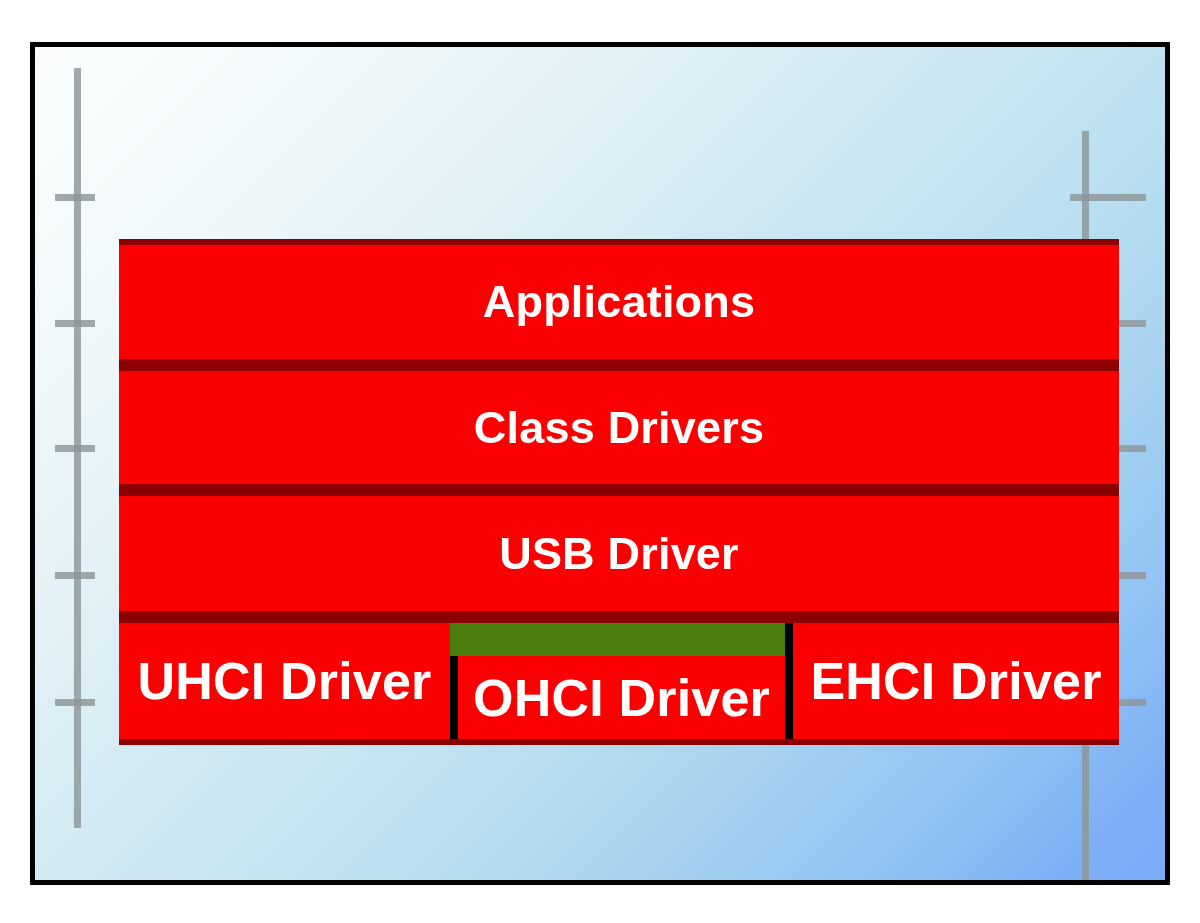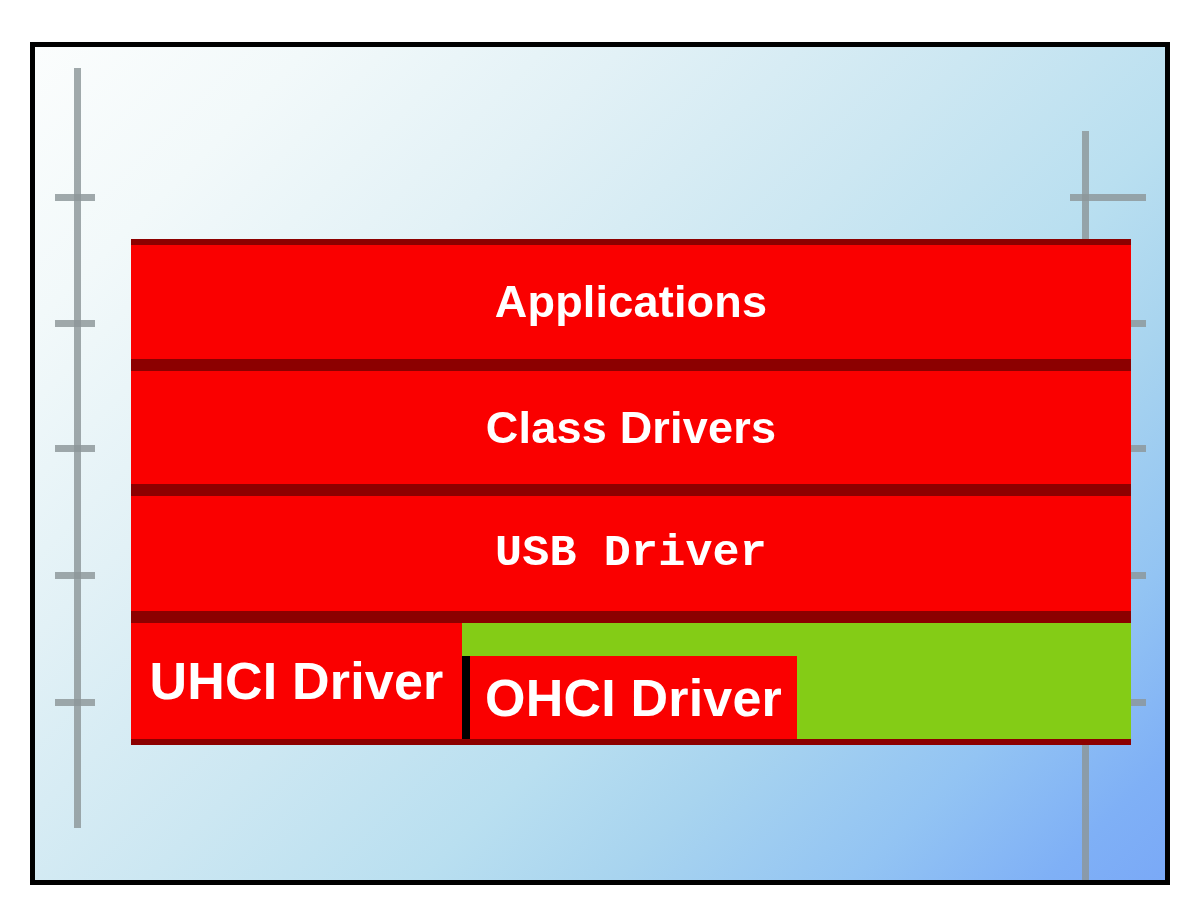--- a/index.html
+++ b/index.html
@@ -65,27 +65,27 @@
   
   #stack {
     position: absolute;
     left: 80px;
     top: 192px;
     width: 1000px;
     height: 506px;
   }
   .row {
     position: absolute;
-    left: 16px;
+    left: 4px;
     width: 100%;
     display: flex;
     box-sizing: border-box;
     border-top: 6px solid #8c0000;
     border-bottom: 6px solid #8c0000;
-    background: #84cc16;
+    background: #4d7c0f;
   }
   .cell {
     flex: 1 1 auto;
     box-sizing: border-box;
     background: #fa0000;
     display: flex;
     align-items: center;
     justify-content: center;
     color: #ffffff;
     font-weight: bold;
@@ -97,21 +97,21 @@
     border-left: 8px solid #000000;
   }
 
   #row-applications { top: 0px;   height: 126px; }
   #row-clients      { top: 126px; height: 125px; }
   #row-usbdriver    { top: 251px; height: 127px; }
   #row-hci          { top: 378px; height: 128px; }
 
   #row-applications .cell { font-size: 45px; }
   #row-clients .cell      { font-size: 45px; }
-  #row-usbdriver .cell    { font-size: 45px; font-family: Liberation Mono, monospace; }
+  #row-usbdriver .cell    { font-size: 45px; }
   #row-hci .cell          { font-size: 52px; }
 
   
   #cell-custom-usb-clients { flex: 0 0 562px; }
   #cell-class-drivers      { flex: 1 1 auto; }
 
   #cell-uhci-driver { flex: 0 0 331px; }
   #cell-ohci-driver { flex: 0 0 335px; margin-top: 33px; }
   #cell-ehci-driver { flex: 1 1 auto; }
 </style>
@@ -160,19 +160,22 @@
         </div>
       </div>
 
       <div class="row" id="row-hci">
         <div class="cell" id="cell-uhci-driver">
           <span>UHCI Driver</span>
         </div>
         <div class="cell" id="cell-ohci-driver">
           <span>OHCI Driver</span>
         </div>
+        <div class="cell" id="cell-ehci-driver">
+          <span>EHCI Driver</span>
+        </div>
       </div>
 
     </div>
 
   </div>
 
 </div>
 
 </body></html>

